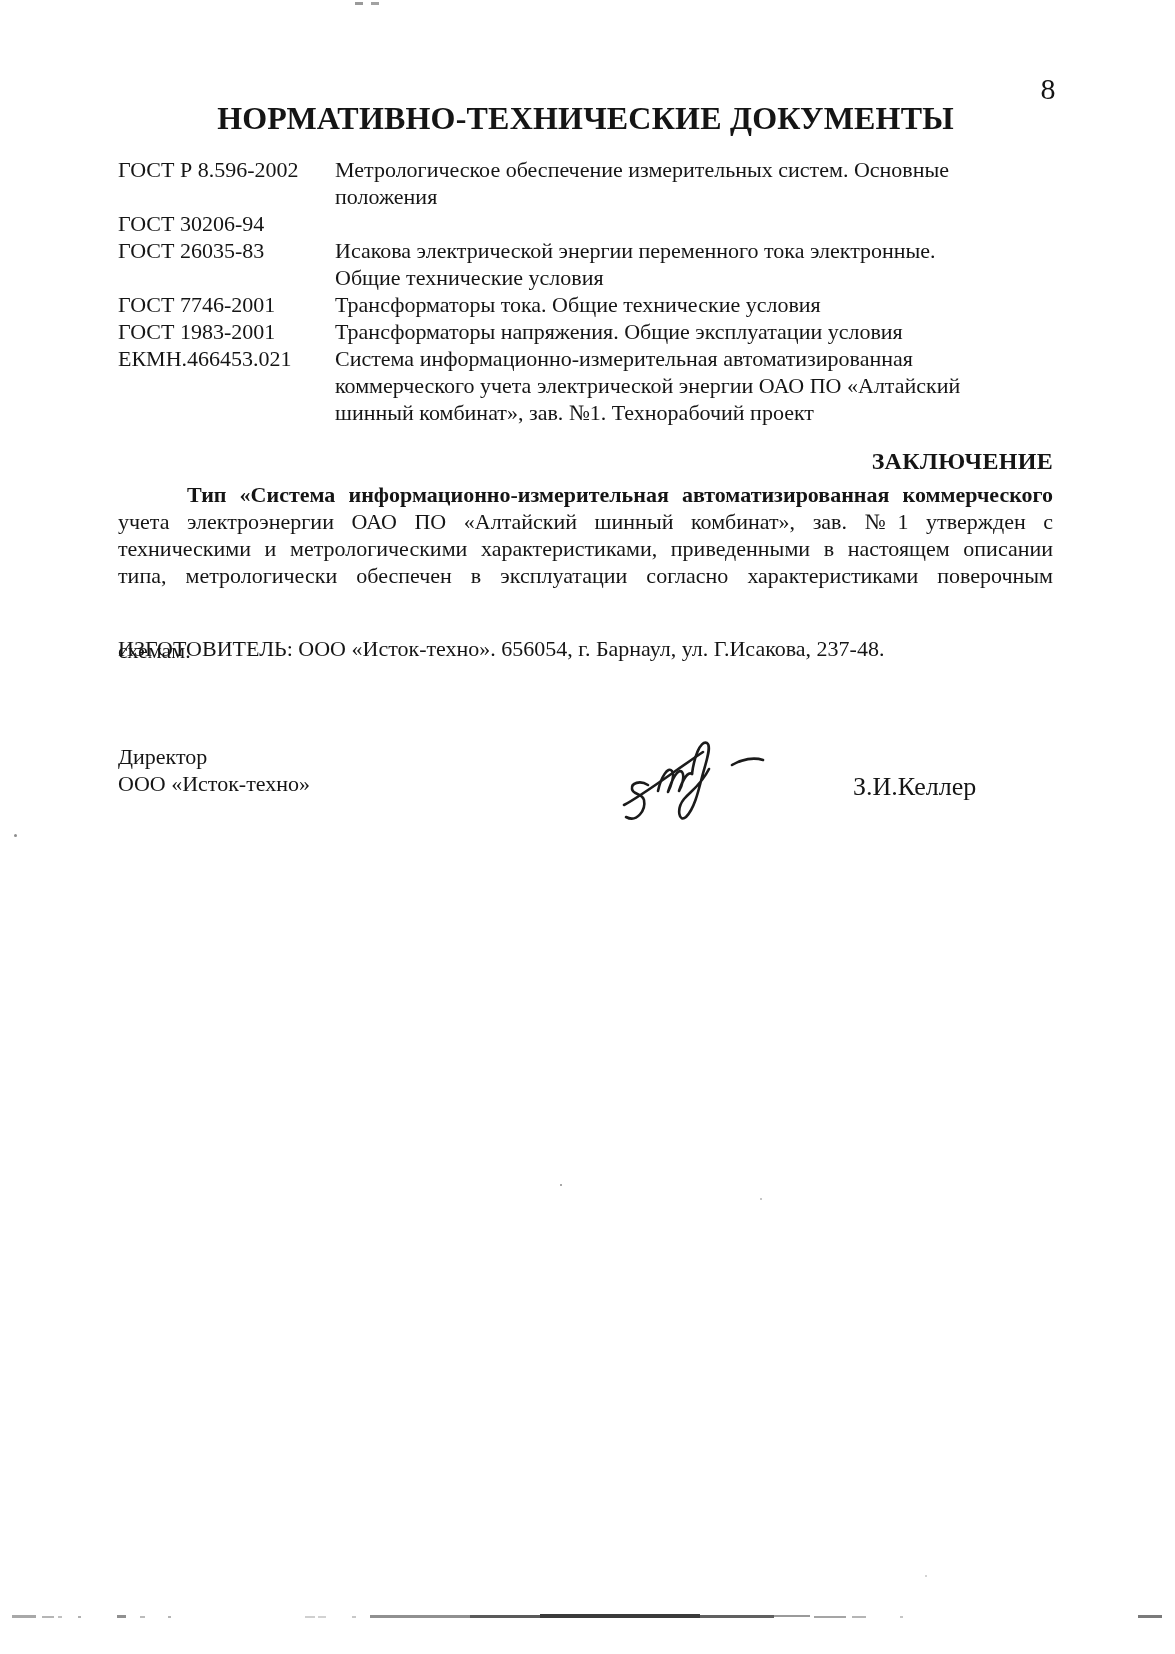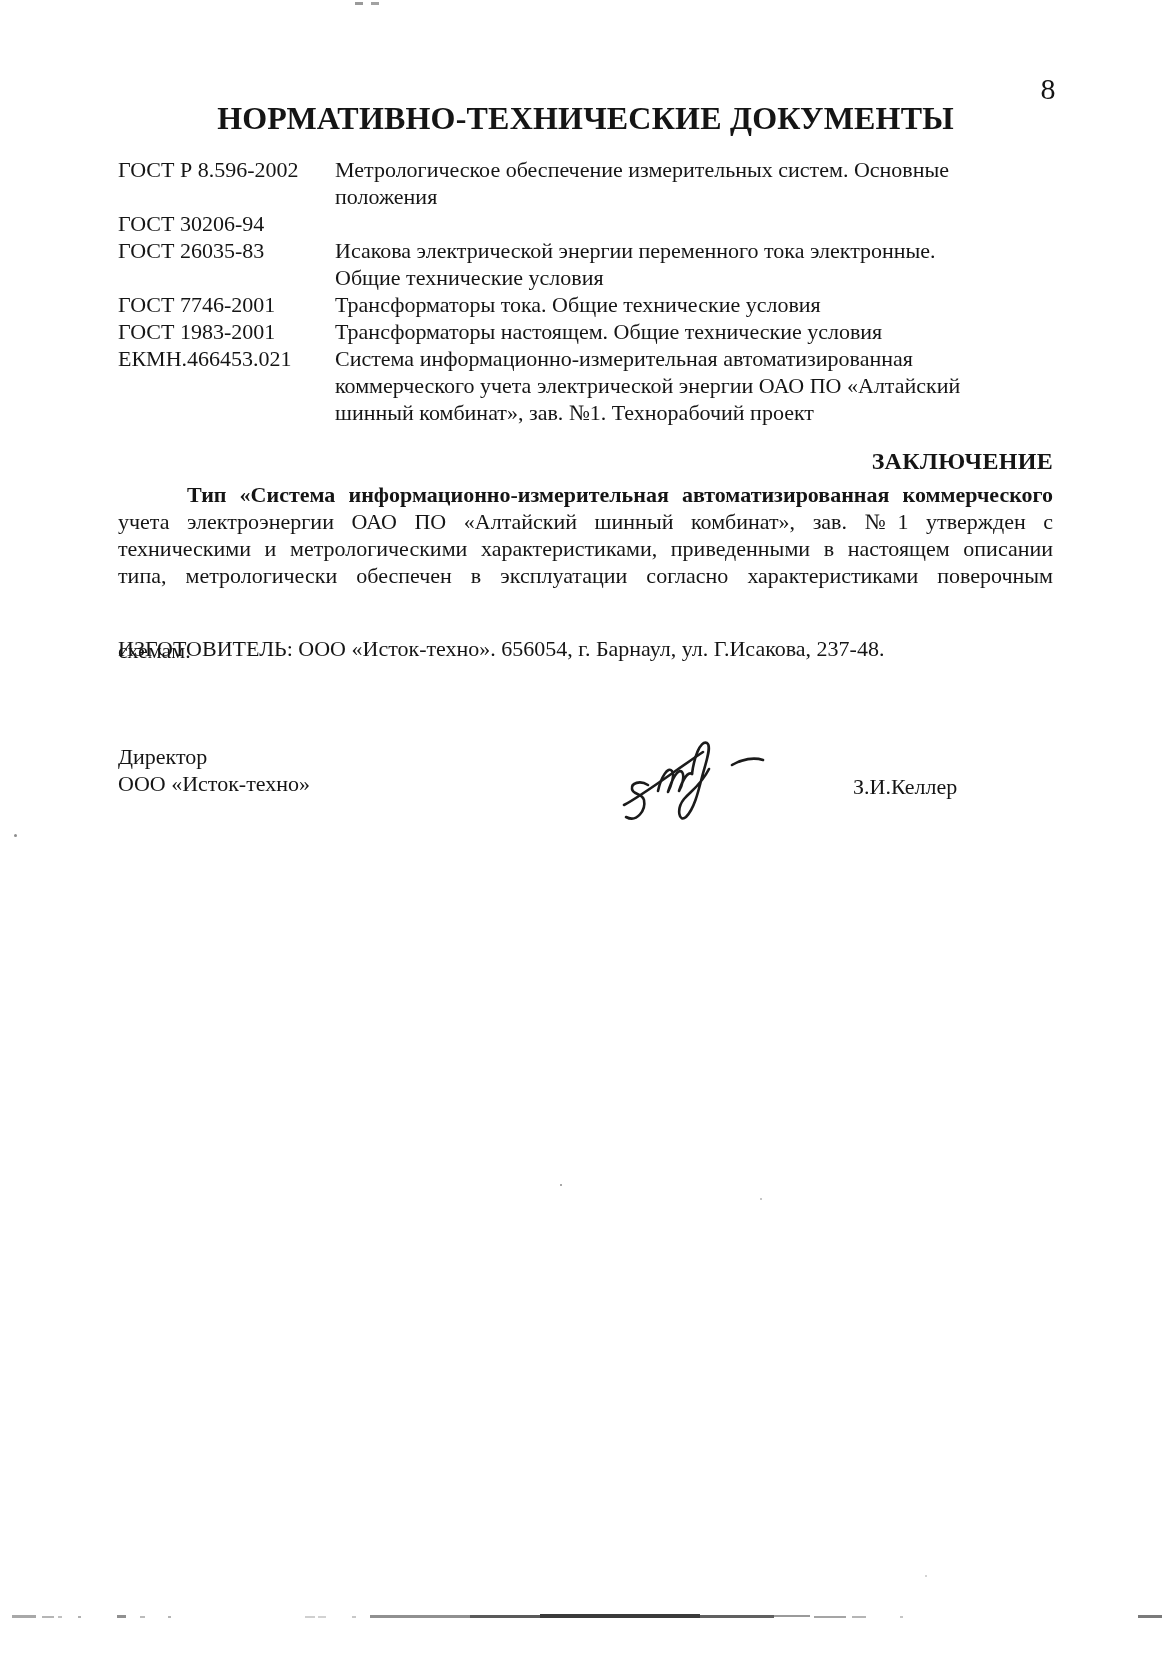--- a/index.html
+++ b/index.html
@@ -43,21 +43,21 @@
     left:118px;top:635px;width:935px;
     font-size:22px;line-height:27px;
   }
   .manufacturer b{font-weight:normal;}
   .director{
     left:118px;top:743px;width:400px;
     font-size:22px;line-height:27px;
   }
   .signer{
     left:853px;top:773px;width:200px;
-    font-size:22px;line-height:27px;
+    font-size:26px;line-height:27px;
   }
   .sig-svg{left:615px;top:736px;}
   .artifact{position:absolute;}
 </style>
 </head>
 <body>
 
 <div class="page">
 
   <div class="artifact" style="left:355px;top:2px;width:8px;height:3px;background:#9a9a9a;"></div>
@@ -80,21 +80,21 @@
       <div class="doc-code">ГОСТ 26035-83</div>
       <div class="doc-desc">Исакова электрической энергии переменного тока электронные.
 Общие технические условия</div>
     </div>
     <div class="doc-row">
       <div class="doc-code">ГОСТ 7746-2001</div>
       <div class="doc-desc">Трансформаторы тока. Общие технические условия</div>
     </div>
     <div class="doc-row">
       <div class="doc-code">ГОСТ 1983-2001</div>
-      <div class="doc-desc">Трансформаторы настоящем. Общие технические условия</div>
+      <div class="doc-desc">Трансформаторы напряжения. Общие эксплуатации условия</div>
     </div>
     <div class="doc-row">
       <div class="doc-code">ЕКМН.466453.021</div>
       <div class="doc-desc">Система информационно-измерительная автоматизированная
 коммерческого учета электрической энергии ОАО ПО «Алтайский
 шинный комбинат», зав. №1. Технорабочий проект</div>
     </div>
   </div>
 
   <div class="abs concl-title">ЗАКЛЮЧЕНИЕ</div>

